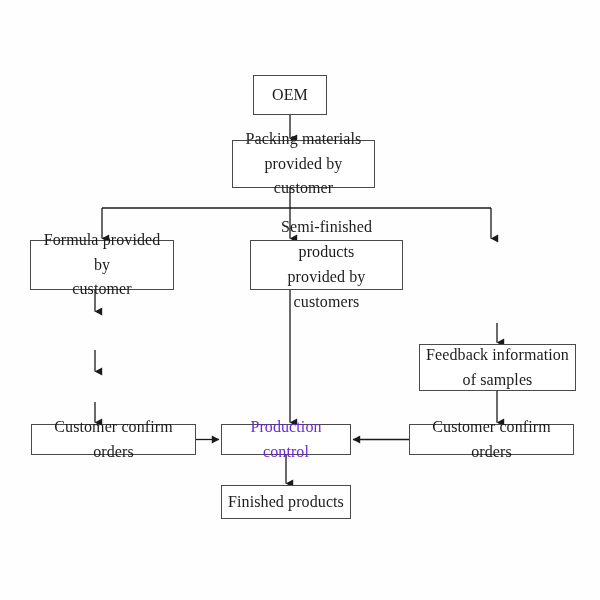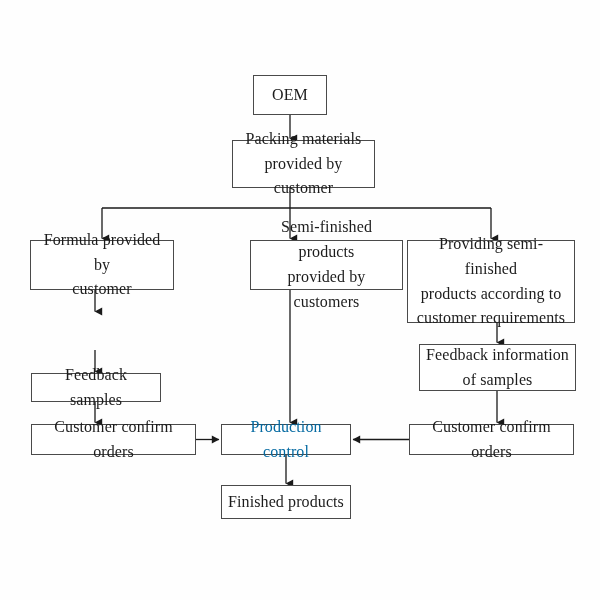--- a/index.html
+++ b/index.html
@@ -102,41 +102,33 @@
   <div class="node" style="left: 232px; top: 140px; width: 143px; height: 48px; background: rgb(255, 255, 255); border-color: rgb(74, 74, 74); color: rgb(28, 28, 28);">
     <span class="label">Packing materials
 provided by customer</span>
   </div>
 
   <div class="node" style="left: 220px; top: 240px; width: 153px; height: 50px; background: rgb(255, 255, 255); border-color: rgb(74, 74, 74); color: rgb(28, 28, 28); margin-left: 30px;">
     <span class="label">Semi-finished products
 provided by customers</span>
   </div>
 
-  <div class="node" style="left: 407px; top: 240px; width: 168px; height: 83px; background: rgb(255, 255, 255); border-color: rgb(74, 74, 74); color: rgb(28, 28, 28);">
-    <span class="label">Providing semi-finished
-products according to
-customer requirements</span>
-  </div>
 
 
   <div class="node" style="left: 419px; top: 344px; width: 157px; height: 47px; background: rgb(255, 255, 255); border-color: rgb(74, 74, 74); color: rgb(28, 28, 28);">
     <span class="label">Feedback information
 of samples</span>
   </div>
 
-  <div class="node" style="left: 31px; top: 373px; width: 130px; height: 29px; background: rgb(255, 255, 255); border-color: rgb(74, 74, 74); color: rgb(28, 28, 28);">
-    <span class="label">Feedback samples</span>
-  </div>
 
   <div class="node" style="left: 31px; top: 424px; width: 165px; height: 31px; background: rgb(255, 255, 255); border-color: rgb(74, 74, 74); color: rgb(28, 28, 28);">
     <span class="label">Customer confirm orders</span>
   </div>
 
-  <div class="node" style="left: 221px; top: 424px; width: 130px; height: 31px; background: rgb(255, 255, 255); border-color: rgb(74, 74, 74); color: #0369a1;">
+  <div class="node" style="left: 221px; top: 424px; width: 130px; height: 31px; background: rgb(255, 255, 255); border-color: rgb(74, 74, 74); color: #6d28d9;">
     <span class="label">Production control</span>
   </div>
 
   <div class="node" style="left: 409px; top: 424px; width: 165px; height: 31px; background: rgb(255, 255, 255); border-color: rgb(74, 74, 74); color: rgb(28, 28, 28);">
     <span class="label">Customer confirm orders</span>
   </div>
 
   <div class="node" style="left: 221px; top: 485px; width: 130px; height: 34px; background: rgb(255, 255, 255); border-color: rgb(74, 74, 74); color: rgb(28, 28, 28);">
     <span class="label">Finished products</span>
   </div>

